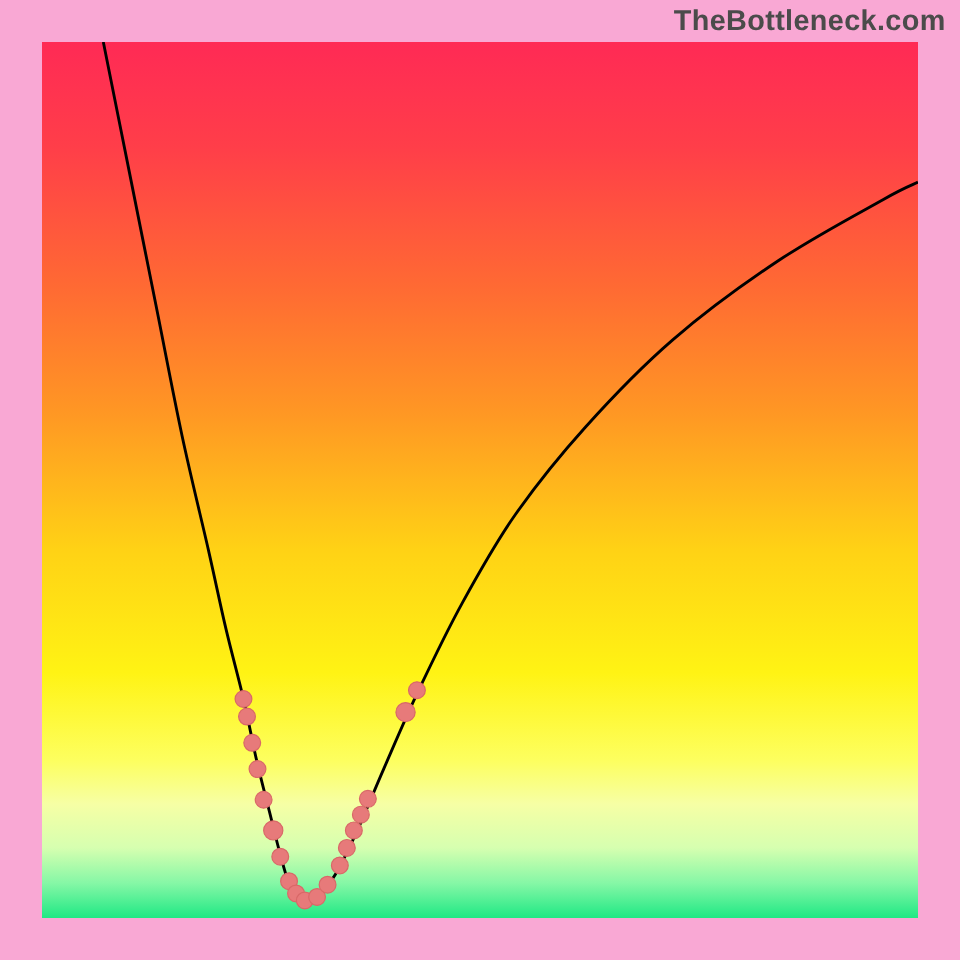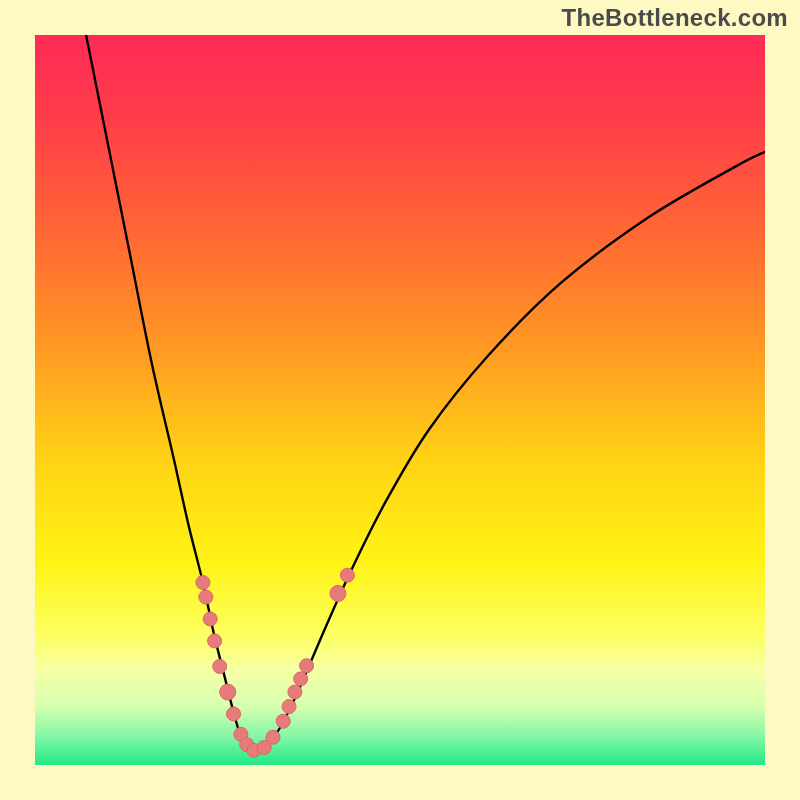--- a/index.html
+++ b/index.html
@@ -8,21 +8,21 @@
     width: 800px;
     height: 800px;
     overflow: hidden;
     background: #000;
     font-family: Arial, Helvetica, sans-serif;
   }
   .frame {
     position: relative;
     width: 800px;
     height: 800px;
-    background: #fef9c3;
+    background: #f9a8d4;
   }
   .plot-area {
     position: absolute;
     left: 35px;
     top: 35px;
     width: 730px;
     height: 730px;
     overflow: hidden;
   }
   .gradient-bg {

